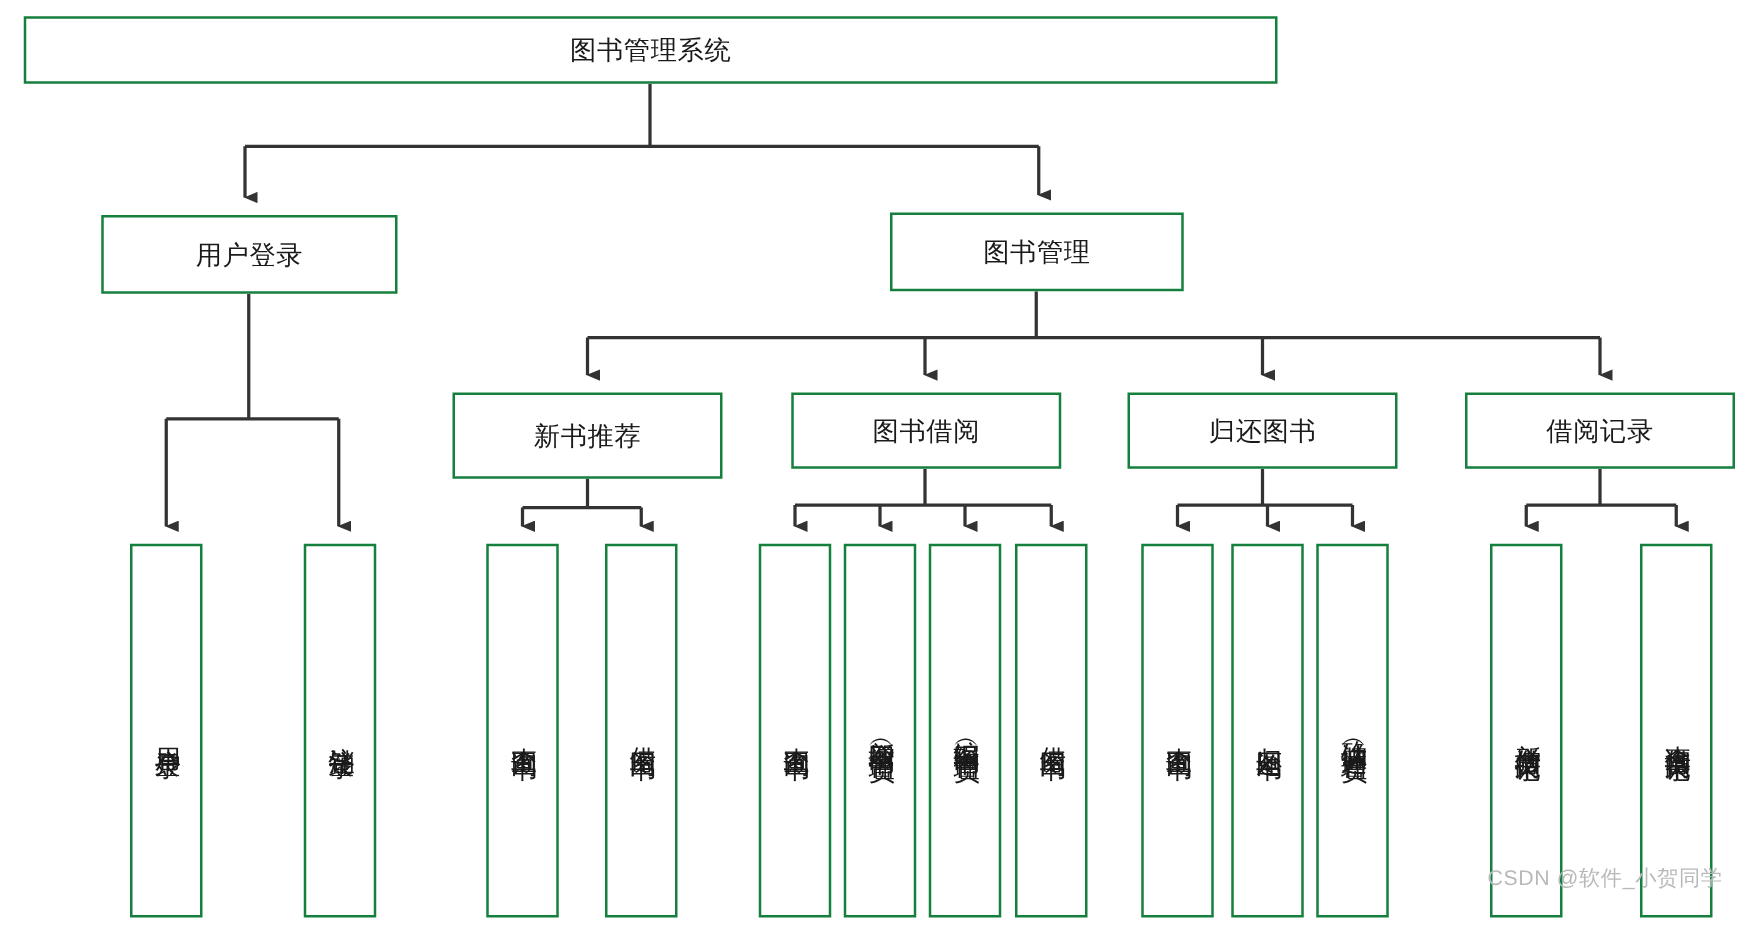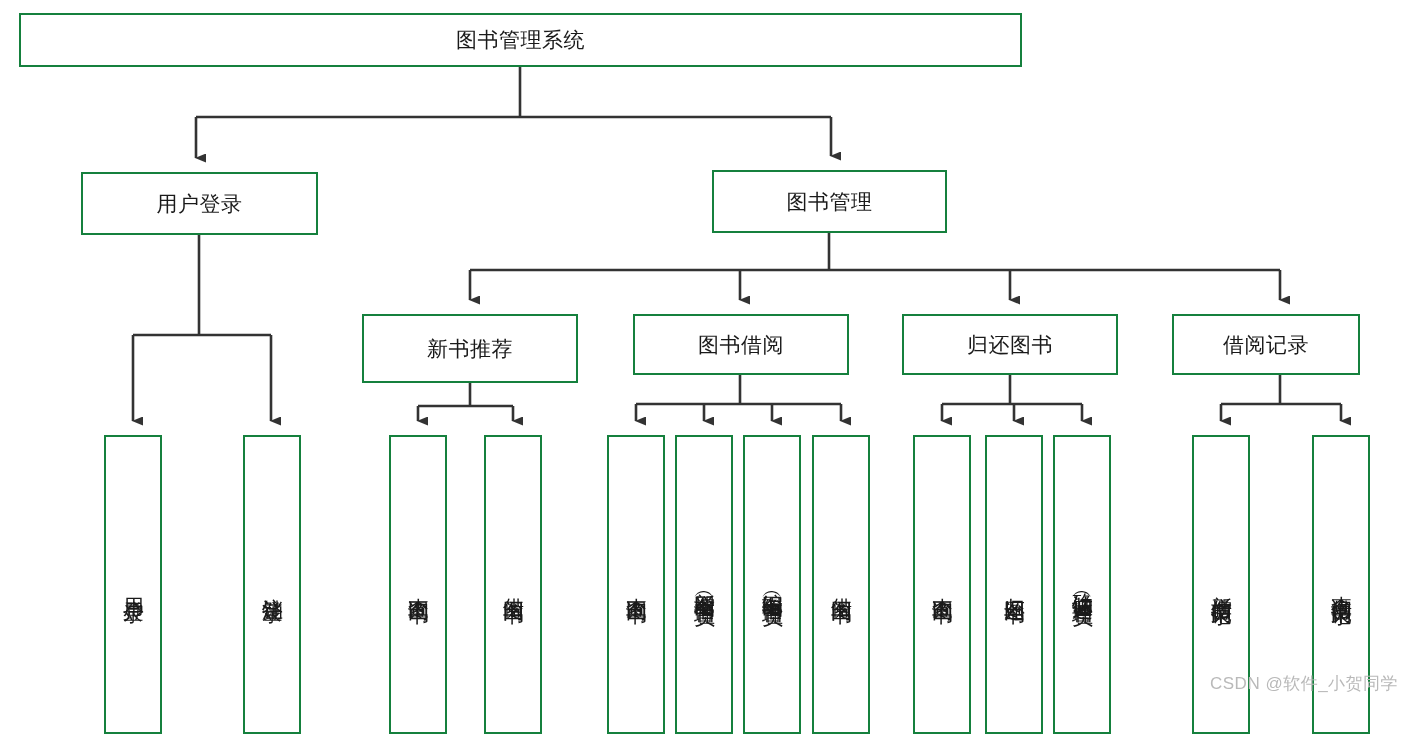--- a/index.html
+++ b/index.html
@@ -116,35 +116,35 @@
   </svg>
 
   <div class="node node-h" style="left:19px; top:13px; width:1003px; height:54px;">图书管理系统</div>
 
   <div class="node node-h" style="left:81px; top:172px; width:237px; height:63px;">用户登录</div>
   <div class="node node-h" style="left:712px; top:170px; width:235px; height:63px;">图书管理</div>
 
   <div class="node node-h" style="left:362px; top:314px; width:216px; height:69px;">新书推荐</div>
   <div class="node node-h" style="left:633px; top:314px; width:216px; height:61px;">图书借阅</div>
   <div class="node node-h" style="left:902px; top:314px; width:216px; height:61px;">归还图书</div>
-  <div class="node node-h" style="left:1172px; top:314px; width:188px; height:61px;">借阅记录</div>
+  <div class="node node-h" style="left:1172px; top:314px; width:216px; height:61px;">借阅记录</div>
 
   <div class="node node-v" style="left:104px; top:435px; width:58px; height:299px;">用户登录</div>
   <div class="node node-v" style="left:243px; top:435px; width:58px; height:299px;">注销登录</div>
 
   <div class="node node-v" style="left:389px; top:435px; width:58px; height:299px;">查询图书</div>
   <div class="node node-v" style="left:484px; top:435px; width:58px; height:299px;">借阅图书</div>
 
   <div class="node node-v" style="left:607px; top:435px; width:58px; height:299px;">查询图书</div>
   <div class="node node-v" style="left:675px; top:435px; width:58px; height:299px;">新增图书（管理员）</div>
   <div class="node node-v" style="left:743px; top:435px; width:58px; height:299px;">编辑图书（管理员）</div>
   <div class="node node-v" style="left:812px; top:435px; width:58px; height:299px;">借阅图书</div>
 
   <div class="node node-v" style="left:913px; top:435px; width:58px; height:299px;">查询图书</div>
   <div class="node node-v" style="left:985px; top:435px; width:58px; height:299px;">归还图书</div>
   <div class="node node-v" style="left:1053px; top:435px; width:58px; height:299px;">确认归还（管理员）</div>
 
   <div class="node node-v" style="left:1192px; top:435px; width:58px; height:299px;">新增借阅记录</div>
   <div class="node node-v" style="left:1312px; top:435px; width:58px; height:299px;">查询借阅记录</div>
 
-  <div class="watermark" style="left:1190px; top:672px;margin-left:20px;">CSDN @软件_小贺同学</div>
+  <div class="watermark" style="left:1190px; top:691px;">CSDN @软件_小贺同学</div>
 
 </div>
 
 </body></html>

